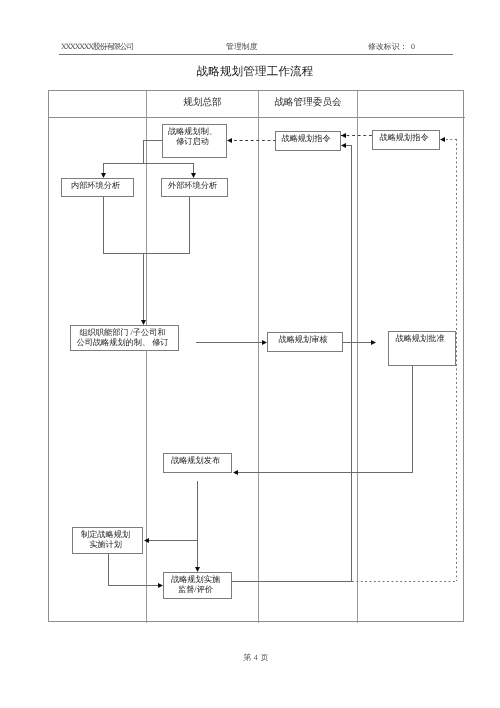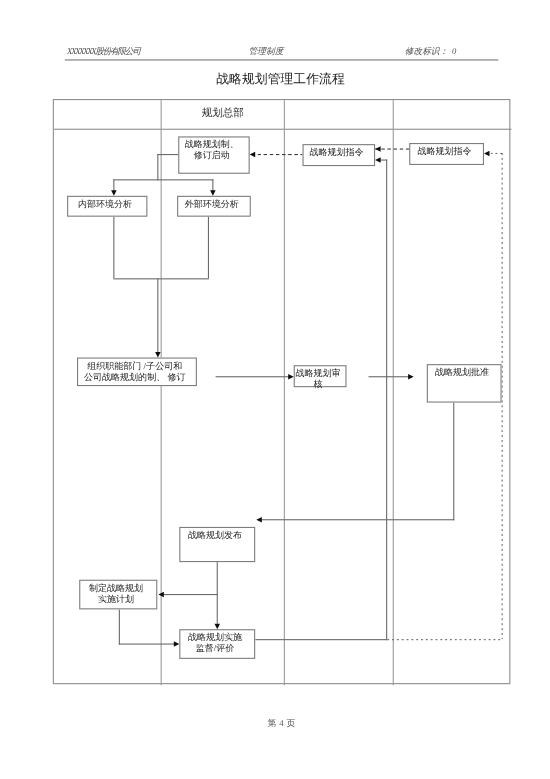--- a/index.html
+++ b/index.html
@@ -3,21 +3,21 @@
 <meta charset="utf-8">
 <title>战略规划管理工作流程</title>
 <style>
   html,body{margin:0;padding:0;background:#ffffff;}
   body{width:500px;height:708px;position:relative;overflow:hidden;
        font-family:"Liberation Serif","DejaVu Serif",serif;color:#1a1a1a;
        -webkit-font-smoothing:antialiased;text-rendering:geometricPrecision;}
   .page{position:absolute;left:0;top:0;width:500px;height:708px;}
 
   
-  .hdr{position:absolute;left:59px;top:43px;width:394px;height:12px;font-style:italic;}
+  .hdr{position:absolute;left:59px;top:43px;width:394px;height:12px;}
   .hdr span{position:absolute;font-size:7.9px;line-height:12px;color:#4a4a4a;white-space:nowrap;}
   .hdr .h-left{left:2px;top:-2px;letter-spacing:-1.15px;}
   .hdr .h-mid{left:167px;top:-2px;}
   .hdr .h-right{left:309px;top:-2px;text-align:center;}
   .hdr .h-num{left:352px;top:-2px;}
   .hdr-rule{position:absolute;left:59px;top:54px;width:394px;height:1px;background:#777;}
 
   
   .title{position:absolute;left:5px;top:65px;width:500px;text-align:center;
          font-size:11.6px;font-weight:400;letter-spacing:0.1px;color:#1a1a1a;}
@@ -72,33 +72,34 @@
 
   <div class="title">战略规划管理工作流程</div>
 
   <div class="tbl">
     <div class="rowsep"></div>
     <div class="colsep" style="left:97px"></div>
     <div class="colsep" style="left:209px"></div>
     <div class="colsep" style="left:308px"></div>
 
     <div class="chead" style="left:98px;width:111px">规划总部</div>
+    <div class="chead" style="left:210px;width:98px">战略管理委员会</div>
   </div>
 
   <div class="flow">
 
     <div class="bx top" style="left:162px;top:124px;width:65px;height:34px">战略规划制、<br>修订启动</div>
     <div class="bx top" style="left:275px;top:131px;width:66px;height:20px">战略规划指令</div>
     <div class="bx top" style="left:372px;top:130px;width:68px;height:20px">战略规划指令</div>
     <div class="bx top" style="left:61px;top:178px;width:73px;height:19px">内部环境分析</div>
     <div class="bx top" style="left:161px;top:178px;width:67px;height:19px">外部环境分析</div>
     <div class="bx top" style="left:70px;top:325px;width:109px;height:26px">组织职能部门 /子公司和<br>公司战略规划的制、 修订</div>
-    <div class="bx top" style="left:267px;top:332px;width:48px;height:20px">战略规划审核</div>
+    <div class="bx top" style="left:267px;top:332px;width:76px;height:20px">战略规划审核</div>
     <div class="bx top" style="left:388px;top:331px;width:68px;height:35px">战略规划批准</div>
-    <div class="bx top" style="left:163px;top:479px;width:69px;height:32px">战略规划发布</div>
+    <div class="bx top" style="left:163px;top:453px;width:69px;height:20px">战略规划发布</div>
     <div class="bx top" style="left:72px;top:527px;width:71px;height:27px">制定战略规划<br>实施计划</div>
     <div class="bx top" style="left:163px;top:572px;width:69px;height:27px">战略规划实施<br>监督/评价</div>
 
     <div class="dsh-h" style="left:341px;top:135px;width:31px"></div>
     <svg class="ar" style="left:341px;top:132.5px;width:5px;height:5px" viewBox="0 0 5 5">
         <polygon points="0,2.5 5,0 5,5"></polygon>
       </svg>
 
     <div class="dsh-h" style="left:234px;top:140px;width:41px"></div>
     <svg class="ar" style="left:227px;top:137.5px;width:5px;height:5px" viewBox="0 0 5 5">

